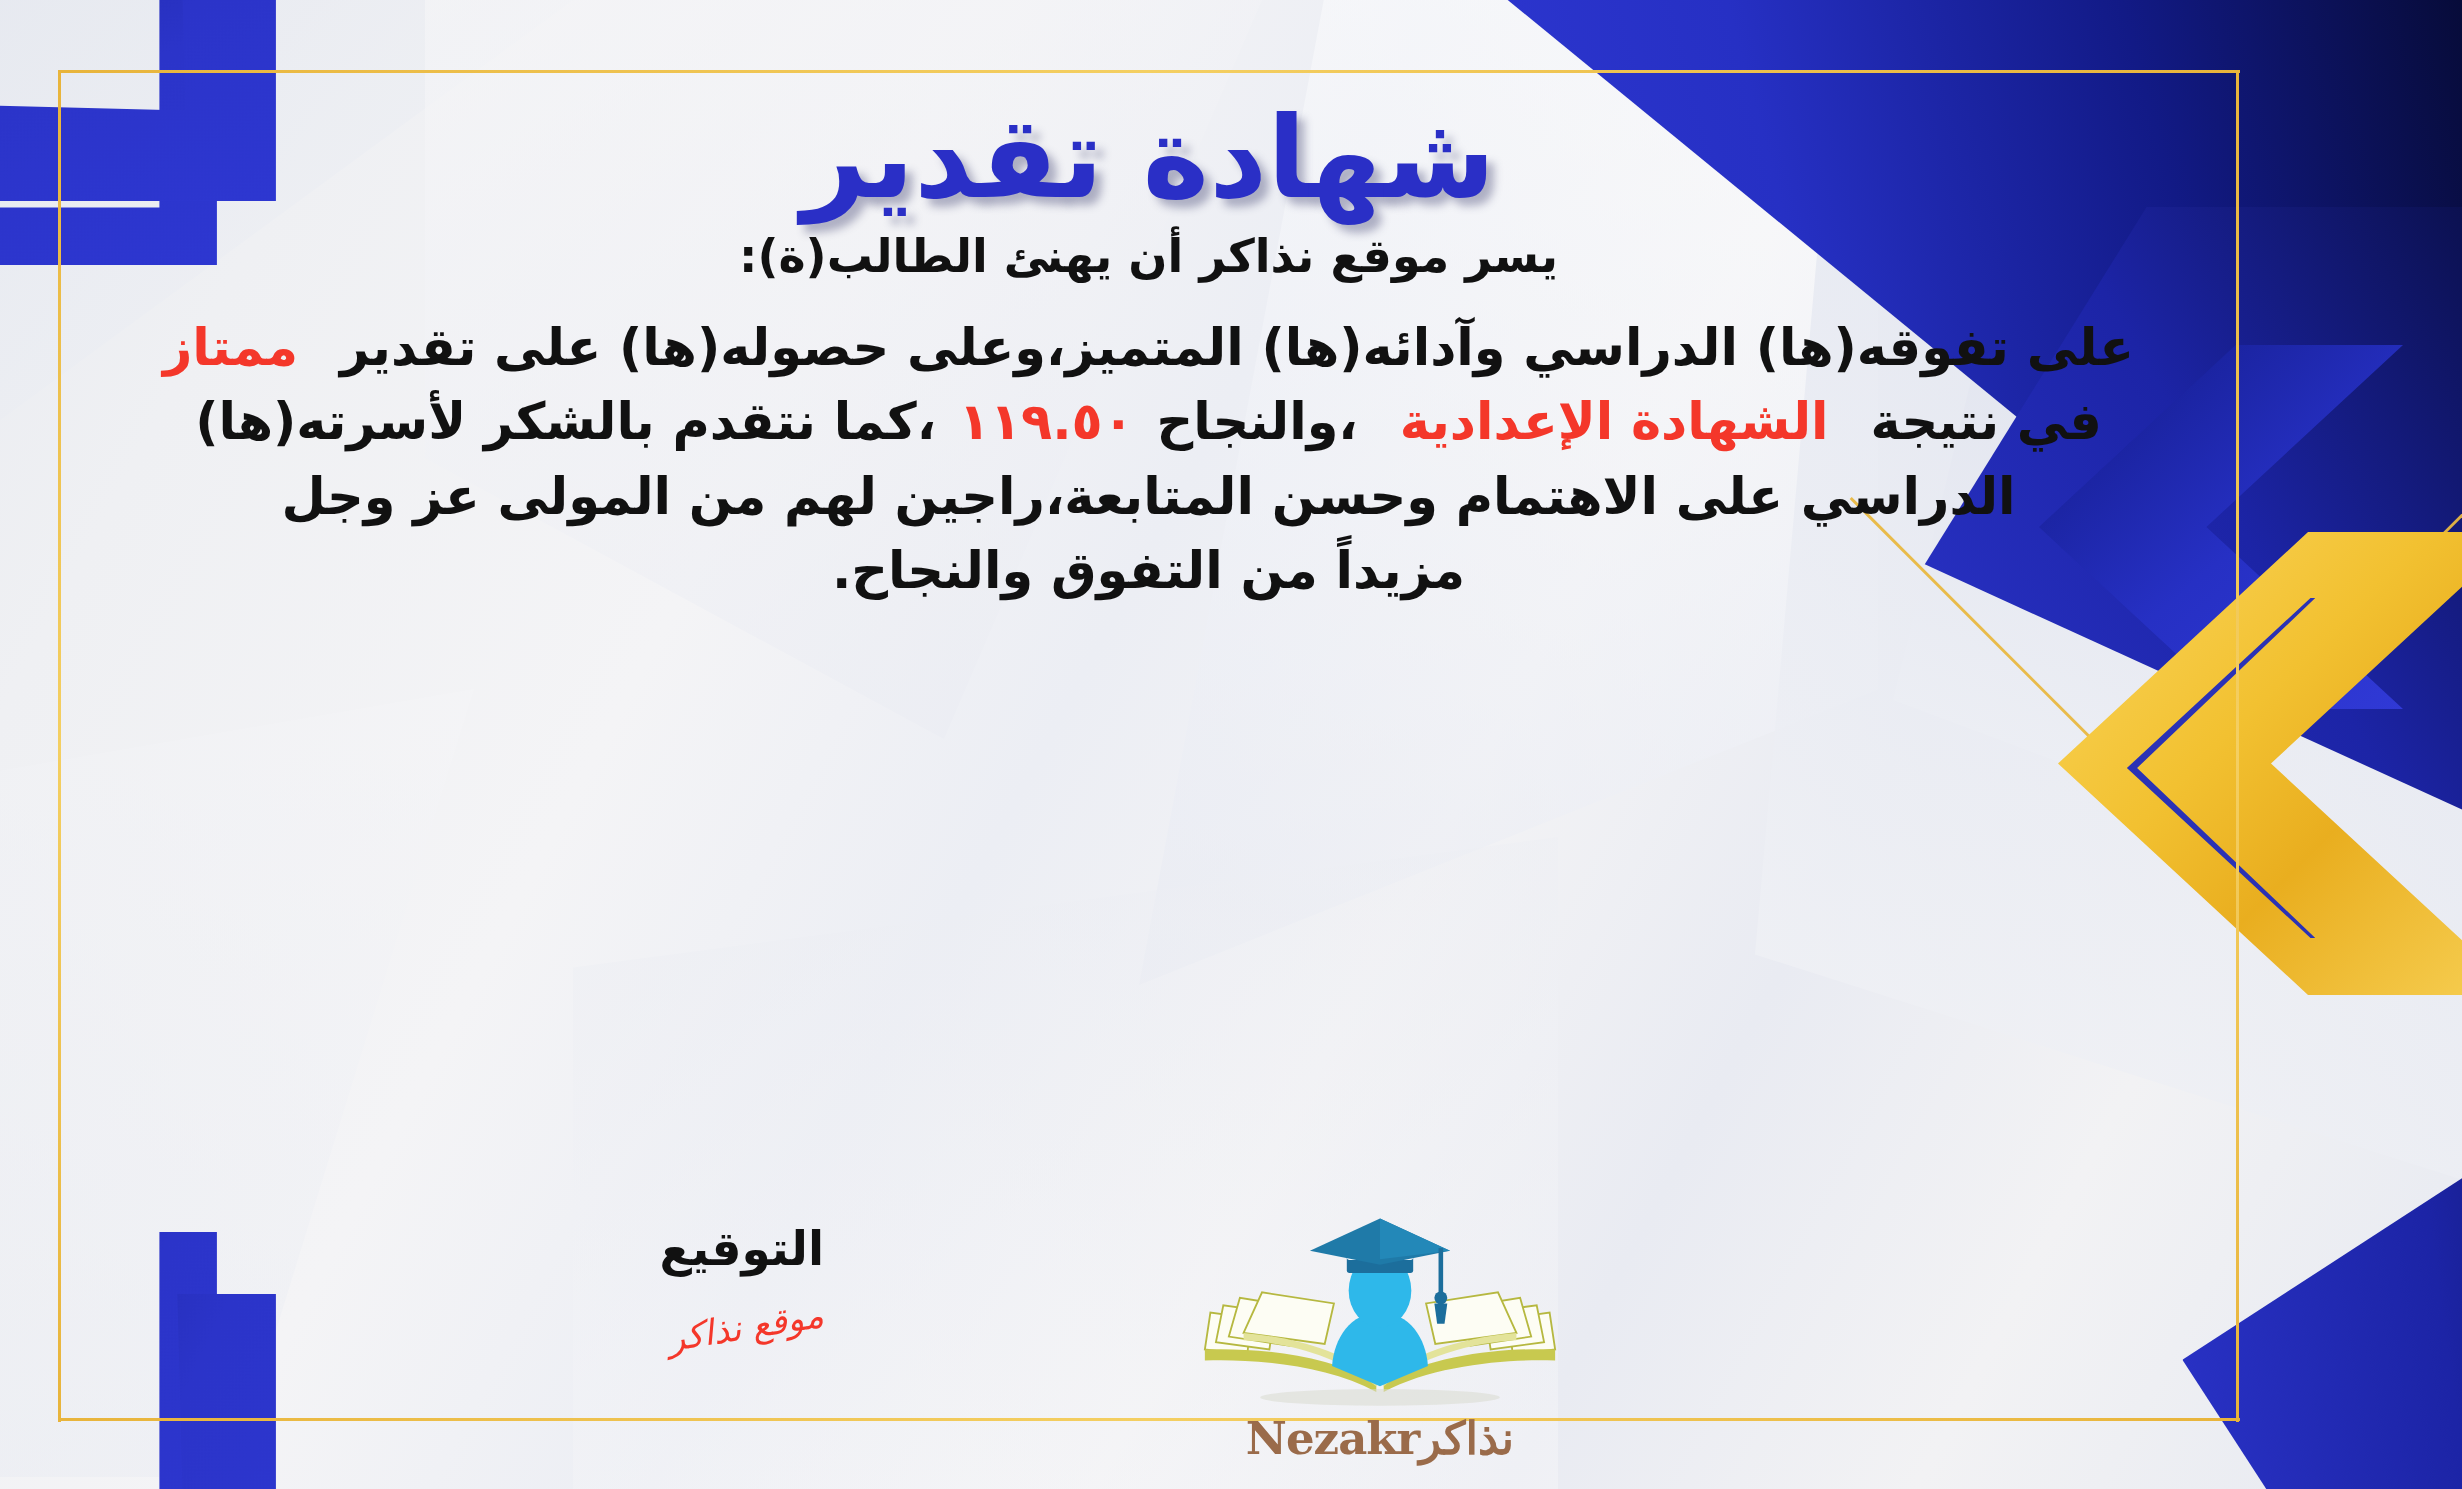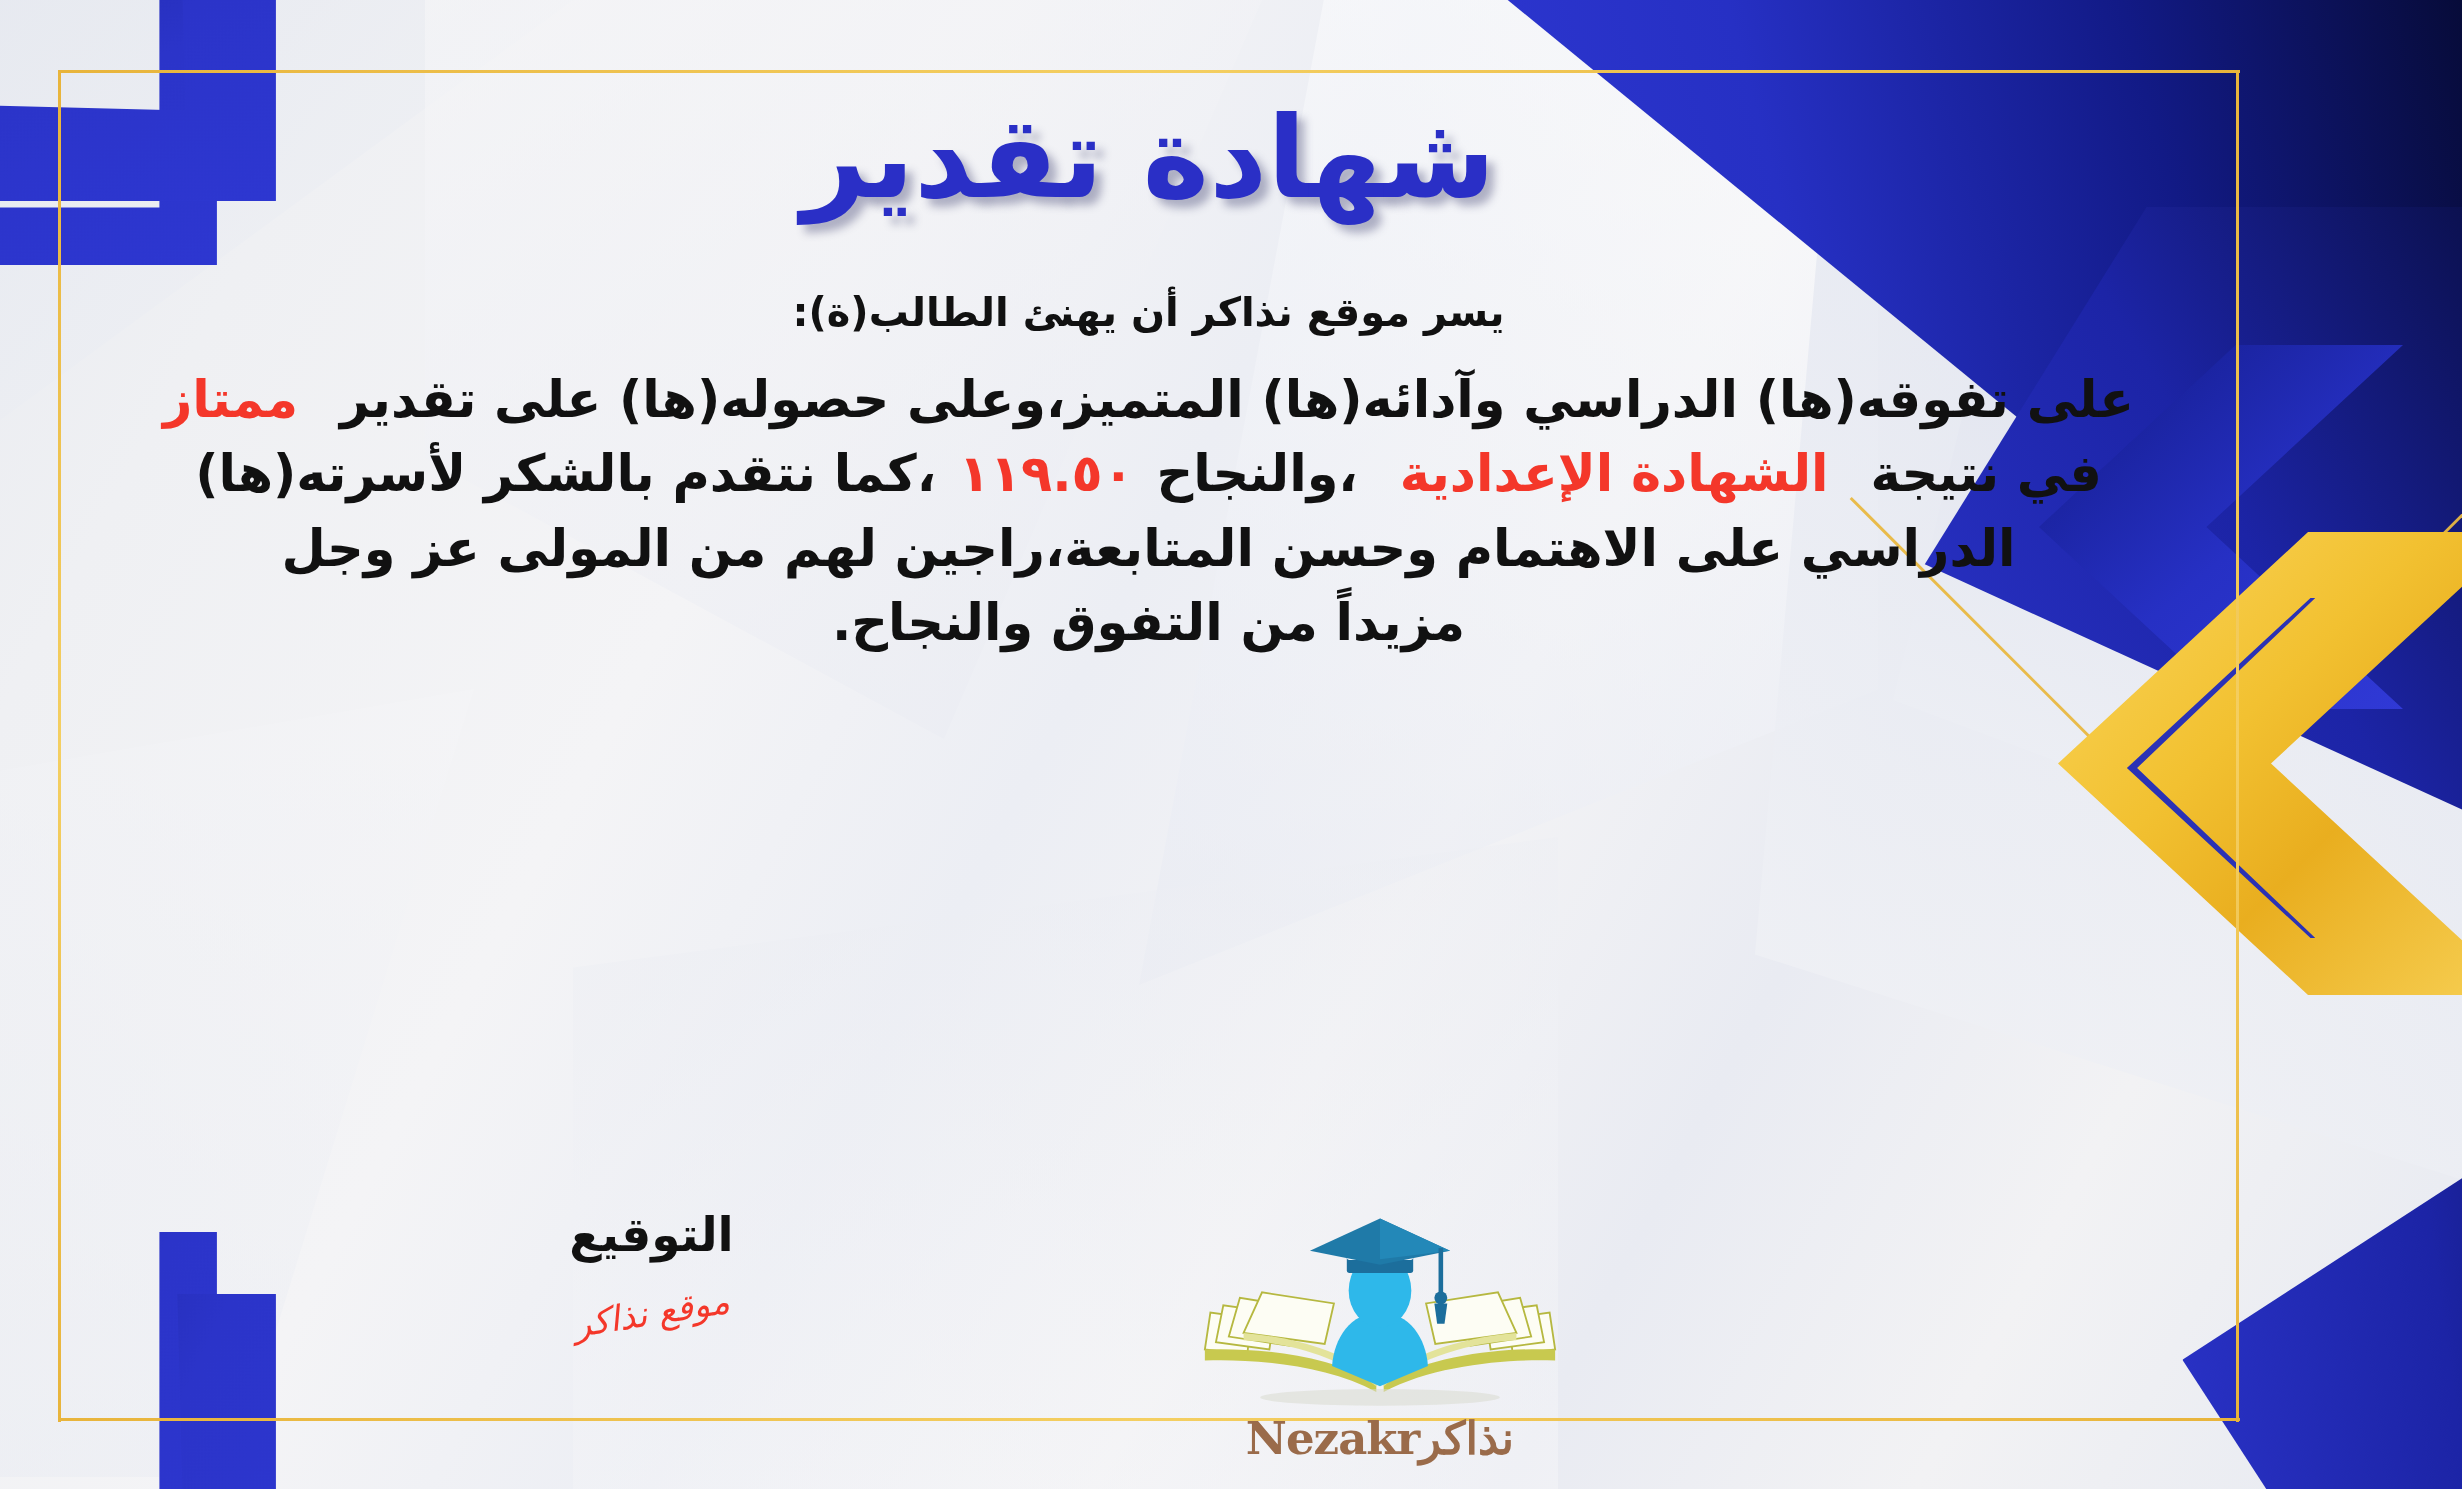--- a/index.html
+++ b/index.html
@@ -194,22 +194,21 @@
     font-size: 113px;
     font-weight: 700;
     color: #2a2fc6;
     letter-spacing: -3px;
     line-height: 1.18;
     text-shadow: 7.9px 7.9px 8.9px rgba(60,62,110,.38);
     font-family: "DejaVu Sans", "Liberation Sans", sans-serif;
   }
 
   .greeting {
-    margin-top: 60px;
-    font-size: 40px;
+    font-size: 46px;
     font-weight: 700;
     color: #111111;
     line-height: 1.35;
   }
 
   .student-name {
     margin-top: 19.7px;
     font-size: 47px;
     font-weight: 700;
     color: #f4372a;
@@ -235,23 +234,23 @@
 
   
   .footer {
     position: absolute;
     left: 0; right: 0; top: 1103px;
     height: 315px;
   }
   .sig-block {
     position: absolute;
     right: 1408px;
-    top: 29px;
+    top: 43px;
     width: 345px;
-    text-align: center;
+    text-align: right;
   }
   .sig-label {
     font-size: 47px;
     font-weight: 700;
     color: #111111;
     line-height: 1;
   }
   .sig-script {
     margin-top: 38px;
     font-size: 35px;

